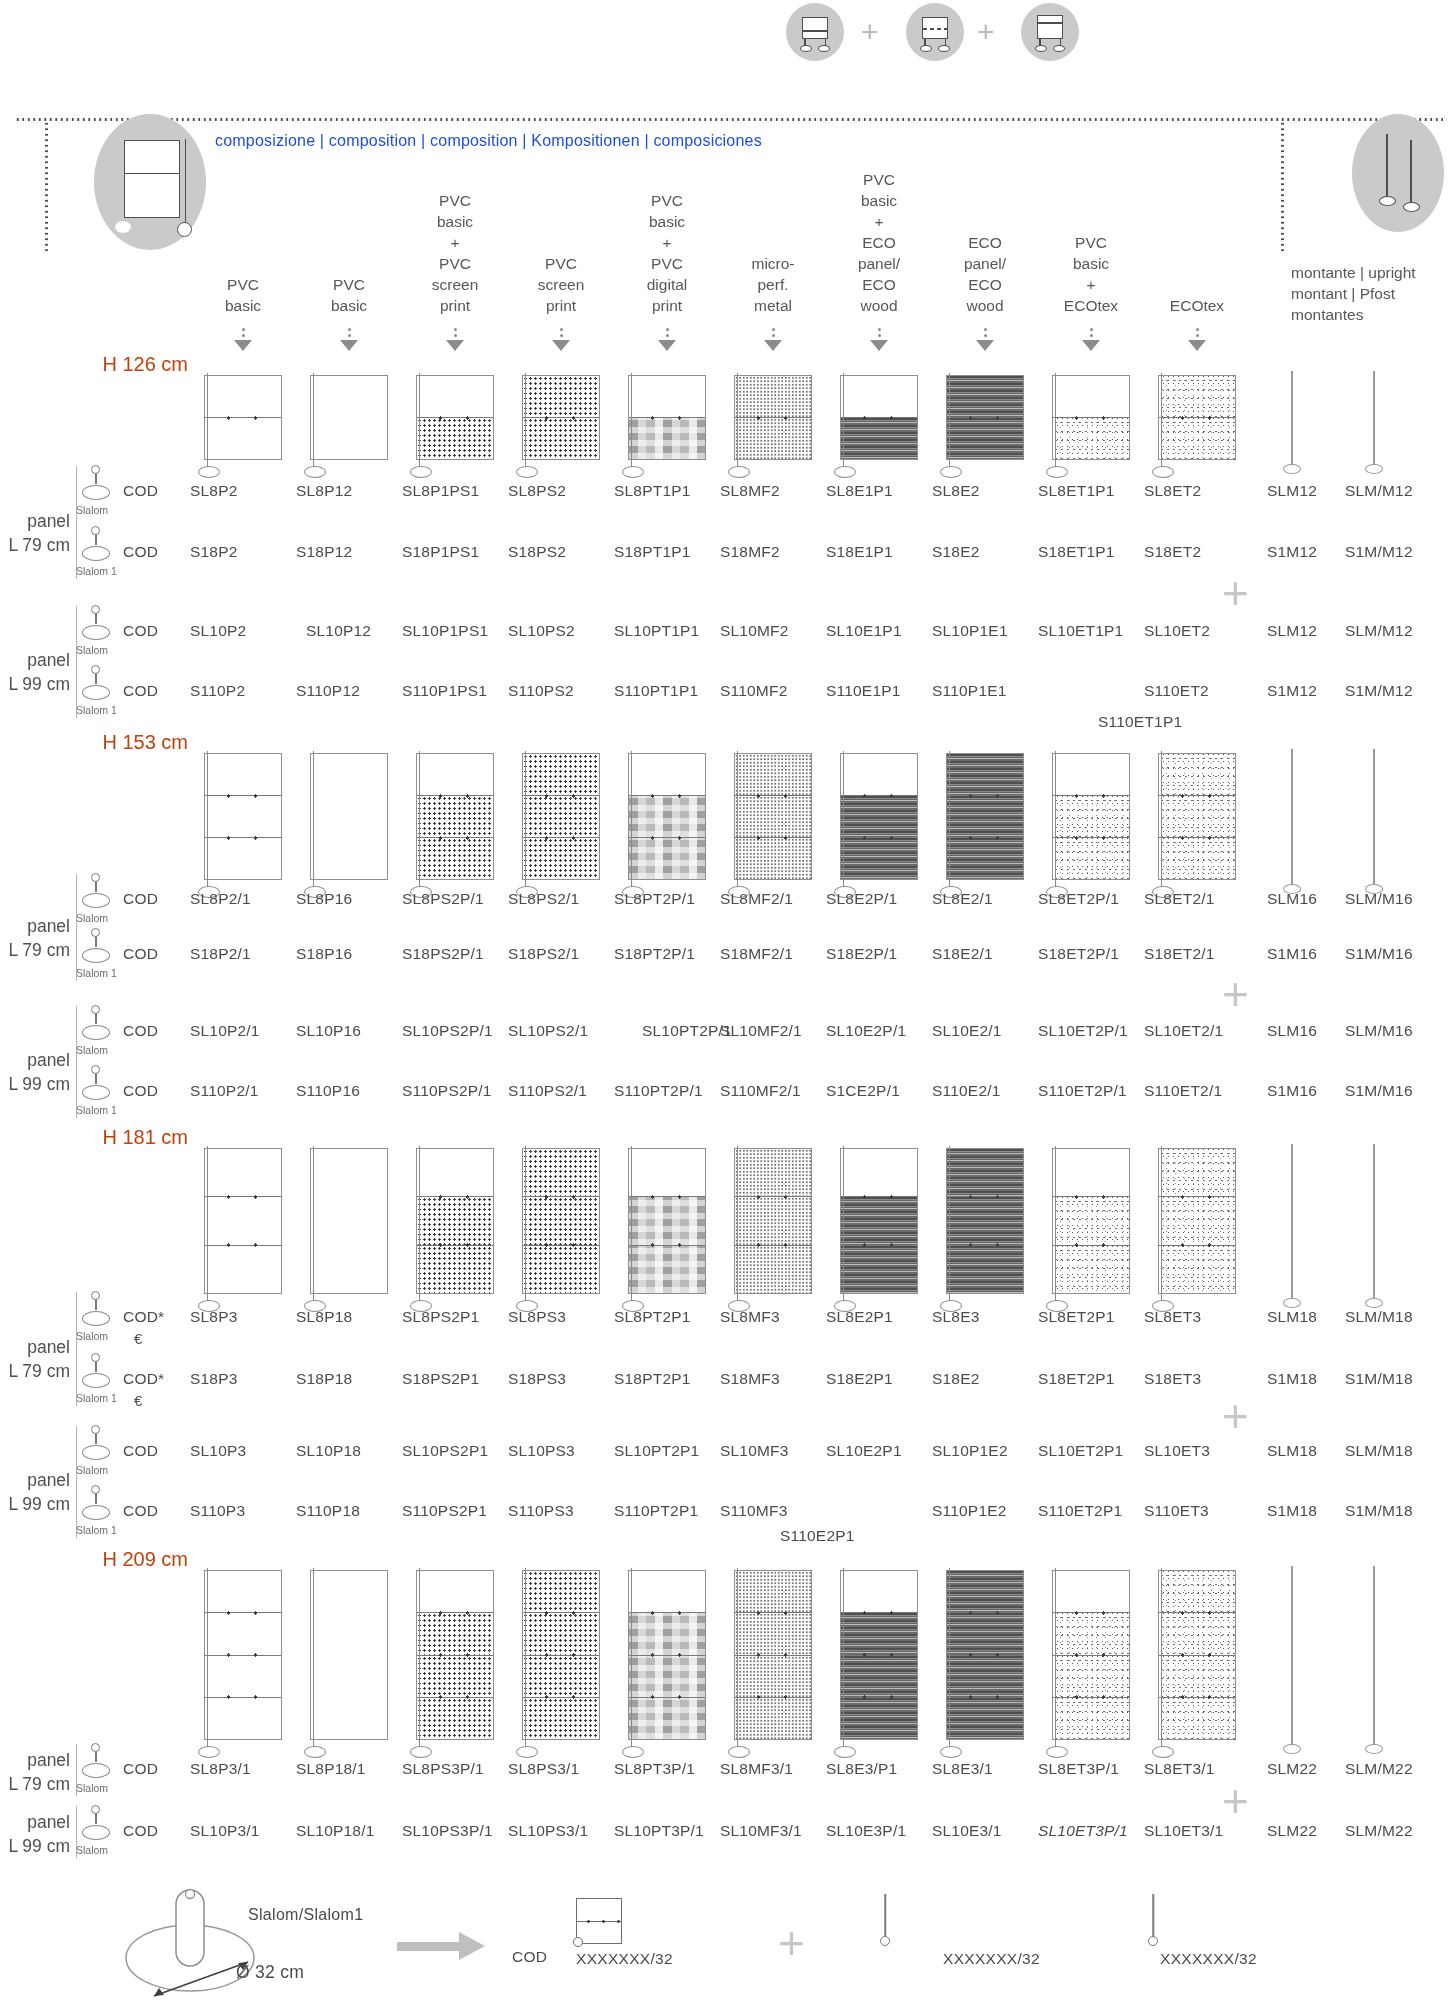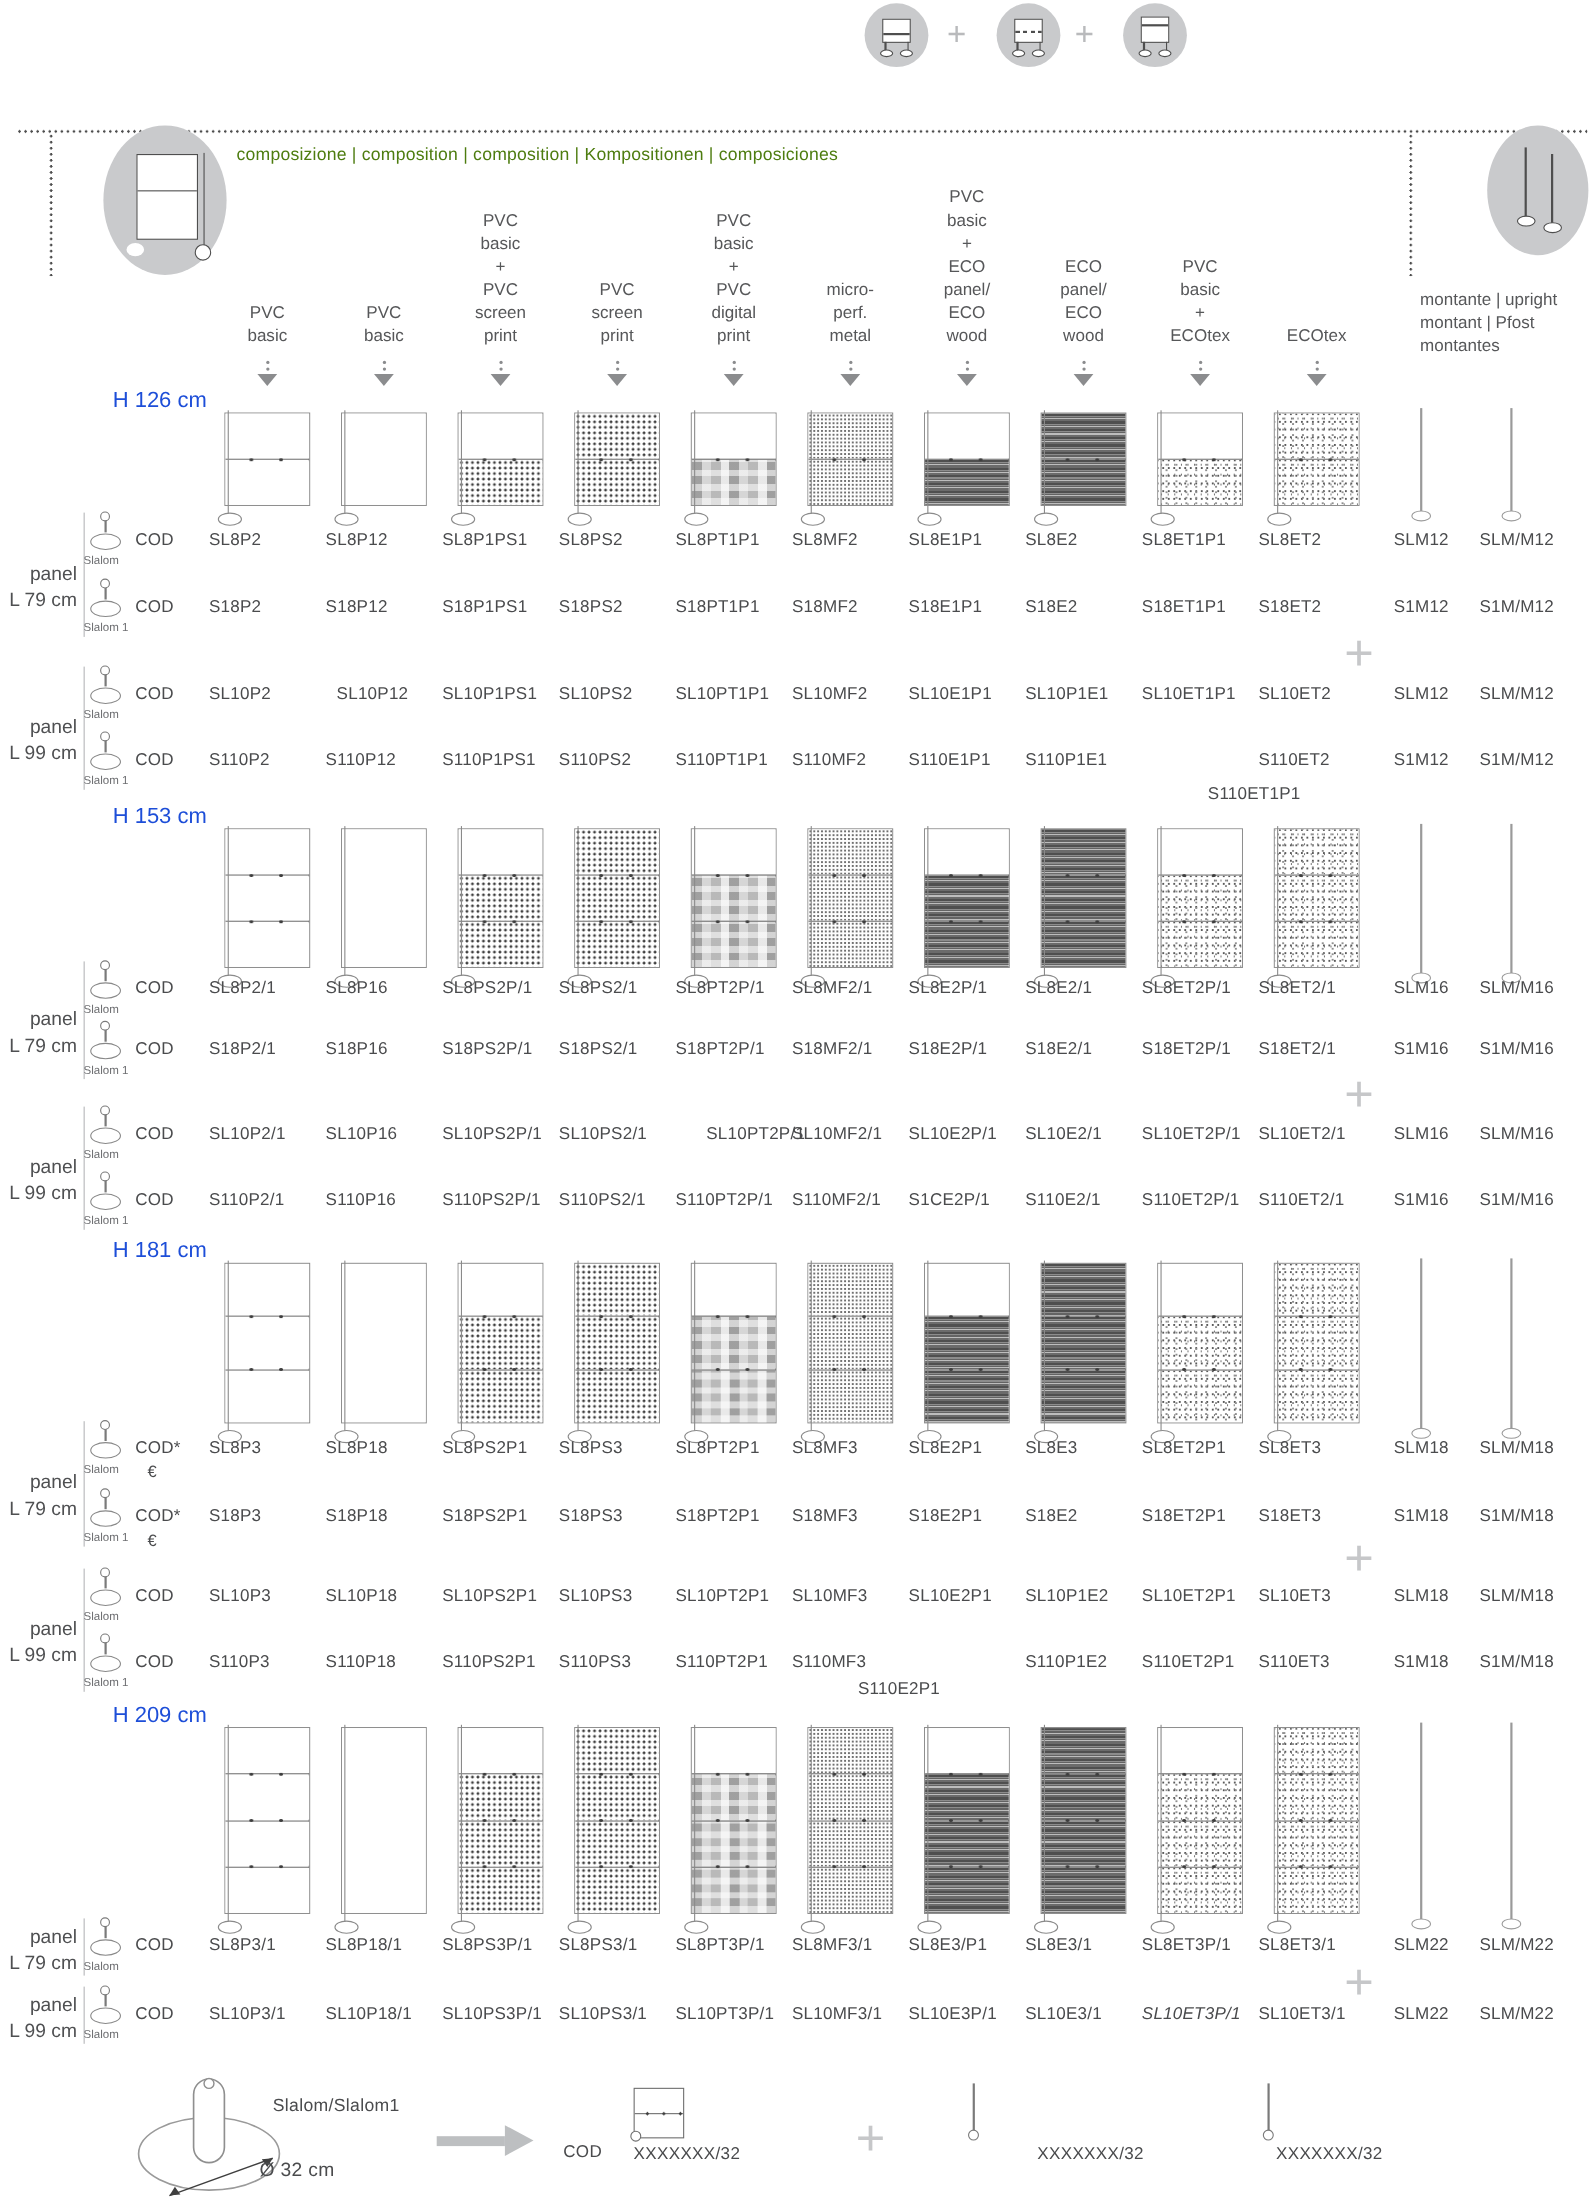--- a/index.html
+++ b/index.html
@@ -2,30 +2,30 @@
 <html><head>
 <meta charset="utf-8">
 <style>
   html,body{margin:0;padding:0;background:#fff;}
   .page{position:relative;width:1449px;height:2000px;overflow:hidden;background:#fff;
         font-family:"Liberation Sans",sans-serif;color:#565759;}
   .abs{position:absolute;}
   .dot-h{height:3px;background-image:radial-gradient(circle,#4d4d4d 1.1px,transparent 1.3px);background-size:5.5px 3px;}
   .dot-v{width:3px;background-image:radial-gradient(circle,#4d4d4d 1.1px,transparent 1.3px);background-size:3px 5.5px;}
   .gcircle{border-radius:50%;background:#c9cacc;}
-  .comp-label{font-size:16px;letter-spacing:.2px;color:#4d7c0f;}
+  .comp-label{font-size:16px;letter-spacing:.2px;color:#1d4ed8;}
   .small-plus{font-size:30px;color:#b9babc;line-height:30px;}
   .big-plus{font-size:46px;color:#c6c7c9;line-height:46px;font-weight:400;}
   .col-header{display:flex;flex-direction:column;justify-content:flex-end;align-items:center;
               text-align:center;font-size:15.5px;line-height:21px;color:#565759;}
   .upright-header{font-size:15.5px;line-height:21px;color:#565759;}
   .arrow-down{display:flex;flex-direction:column;align-items:center;}
   .arrow-down .d{width:3px;height:3px;border-radius:50%;background:#8b8c8e;margin:1.5px 0;}
   .arrow-down .t{width:0;height:0;border-left:9px solid transparent;border-right:9px solid transparent;border-top:11px solid #8b8c8e;margin-top:2px;}
-  .hlabel{font-size:20px;color:#1d4ed8;text-align:right;}
+  .hlabel{font-size:20px;color:#c2410c;text-align:right;}
   .pair-label{font-size:17.5px;line-height:24px;text-align:right;color:#4f5052;white-space:nowrap;}
   .pair-line{width:1px;background:#b5b6b8;}
   .code{position:absolute;font-size:15.5px;color:#4a4b4d;letter-spacing:.2px;white-space:nowrap;}
   .variant{position:absolute;font-size:10.5px;color:#6d6e71;white-space:nowrap;}
   .euro{position:absolute;font-size:15px;color:#4a4b4d;}
   
   .panel{position:absolute;background:#fff;border:1px solid #8f8f8f;box-sizing:border-box;display:flex;flex-direction:column;}
   .panel .seg{position:relative;flex:1;}
   .panel .seg.divided{border-top:1px solid #787878;}
   .panel .seg.divided::before{content:"";position:absolute;top:-3.5px;left:0;right:0;height:6px;

